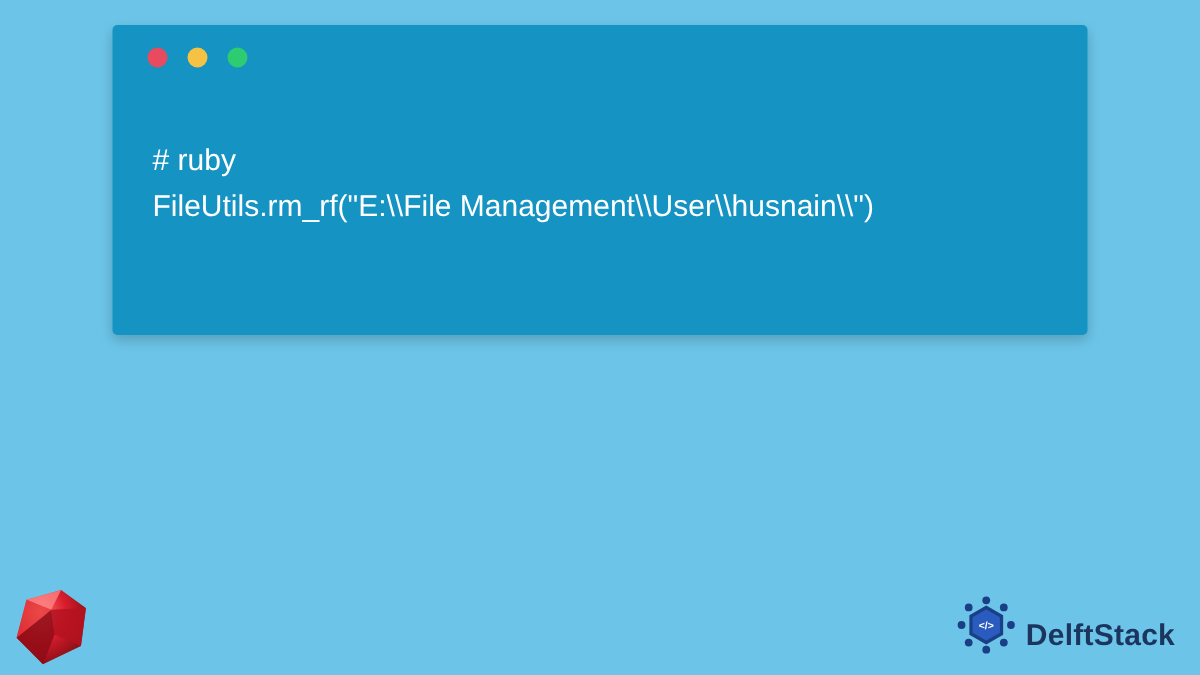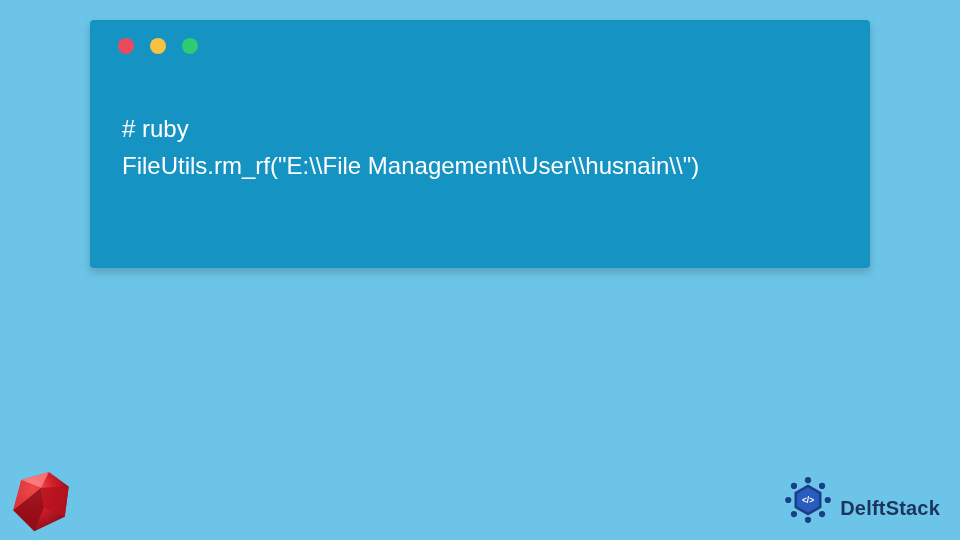--- a/index.html
+++ b/index.html
@@ -50,21 +50,21 @@
     display: flex;
     align-items: center;
     gap: 6px;
   }
   .brand-badge {
     width: 52px;
     height: 52px;
     position: relative;
   }
   .brand-text {
-    font-size: 20px;
+    font-size: 24px;
     font-weight: 600;
     color: #1b355e;
     letter-spacing: 0.2px;
     margin-top: 17px;
   }
 </style>
 </head>
 <body>
 
 <div class="code-panel">

